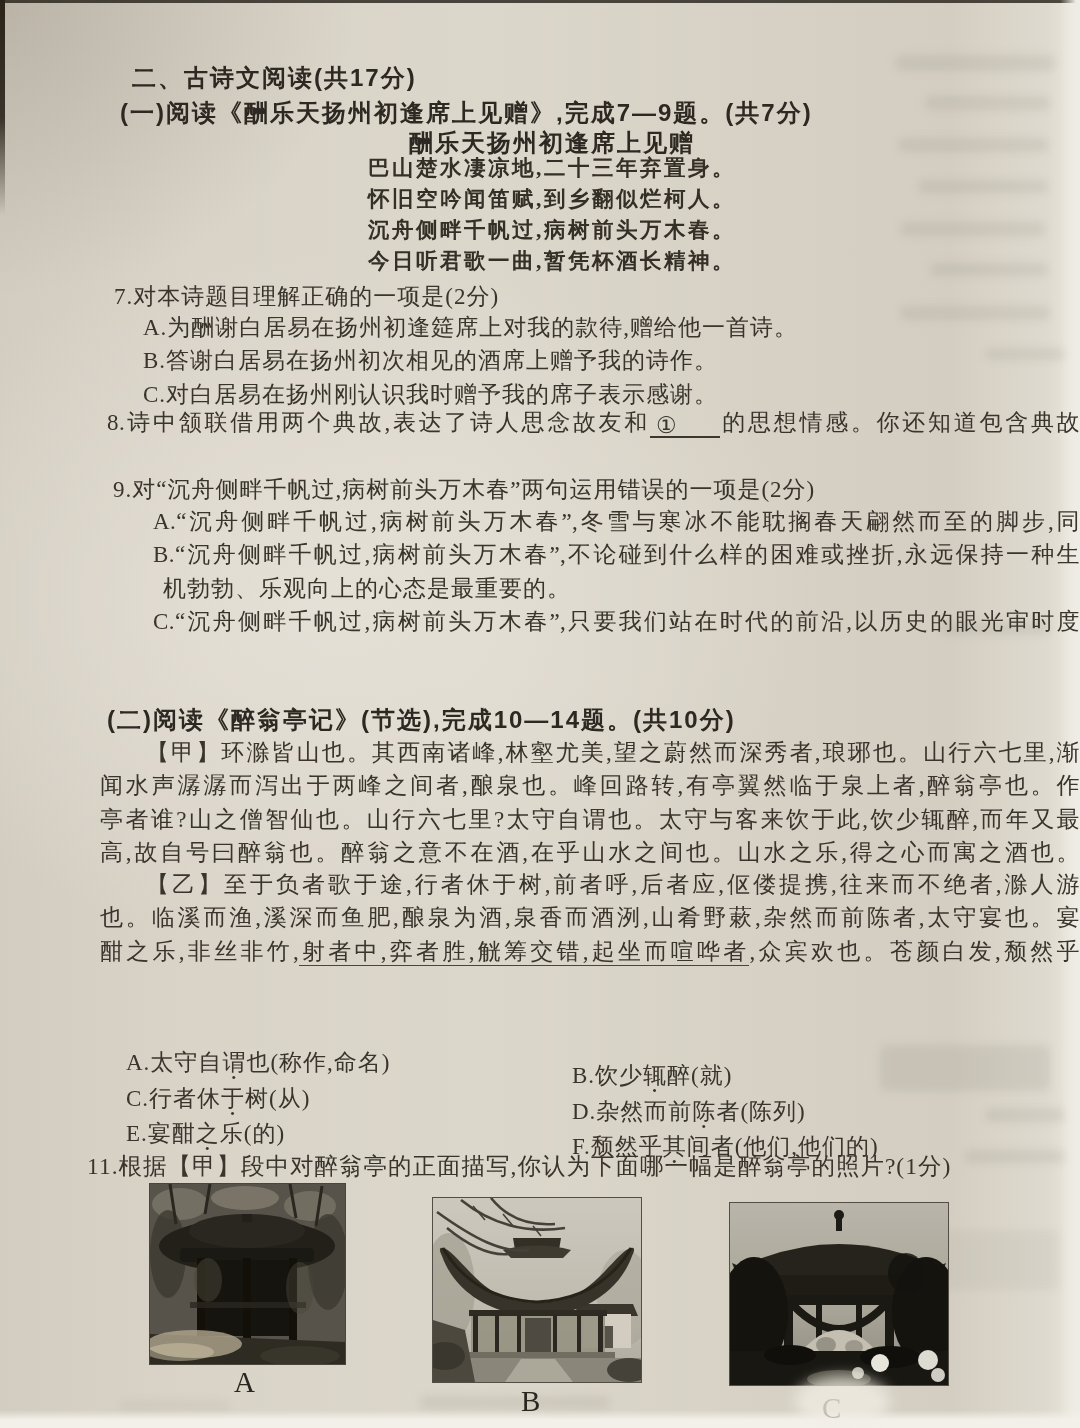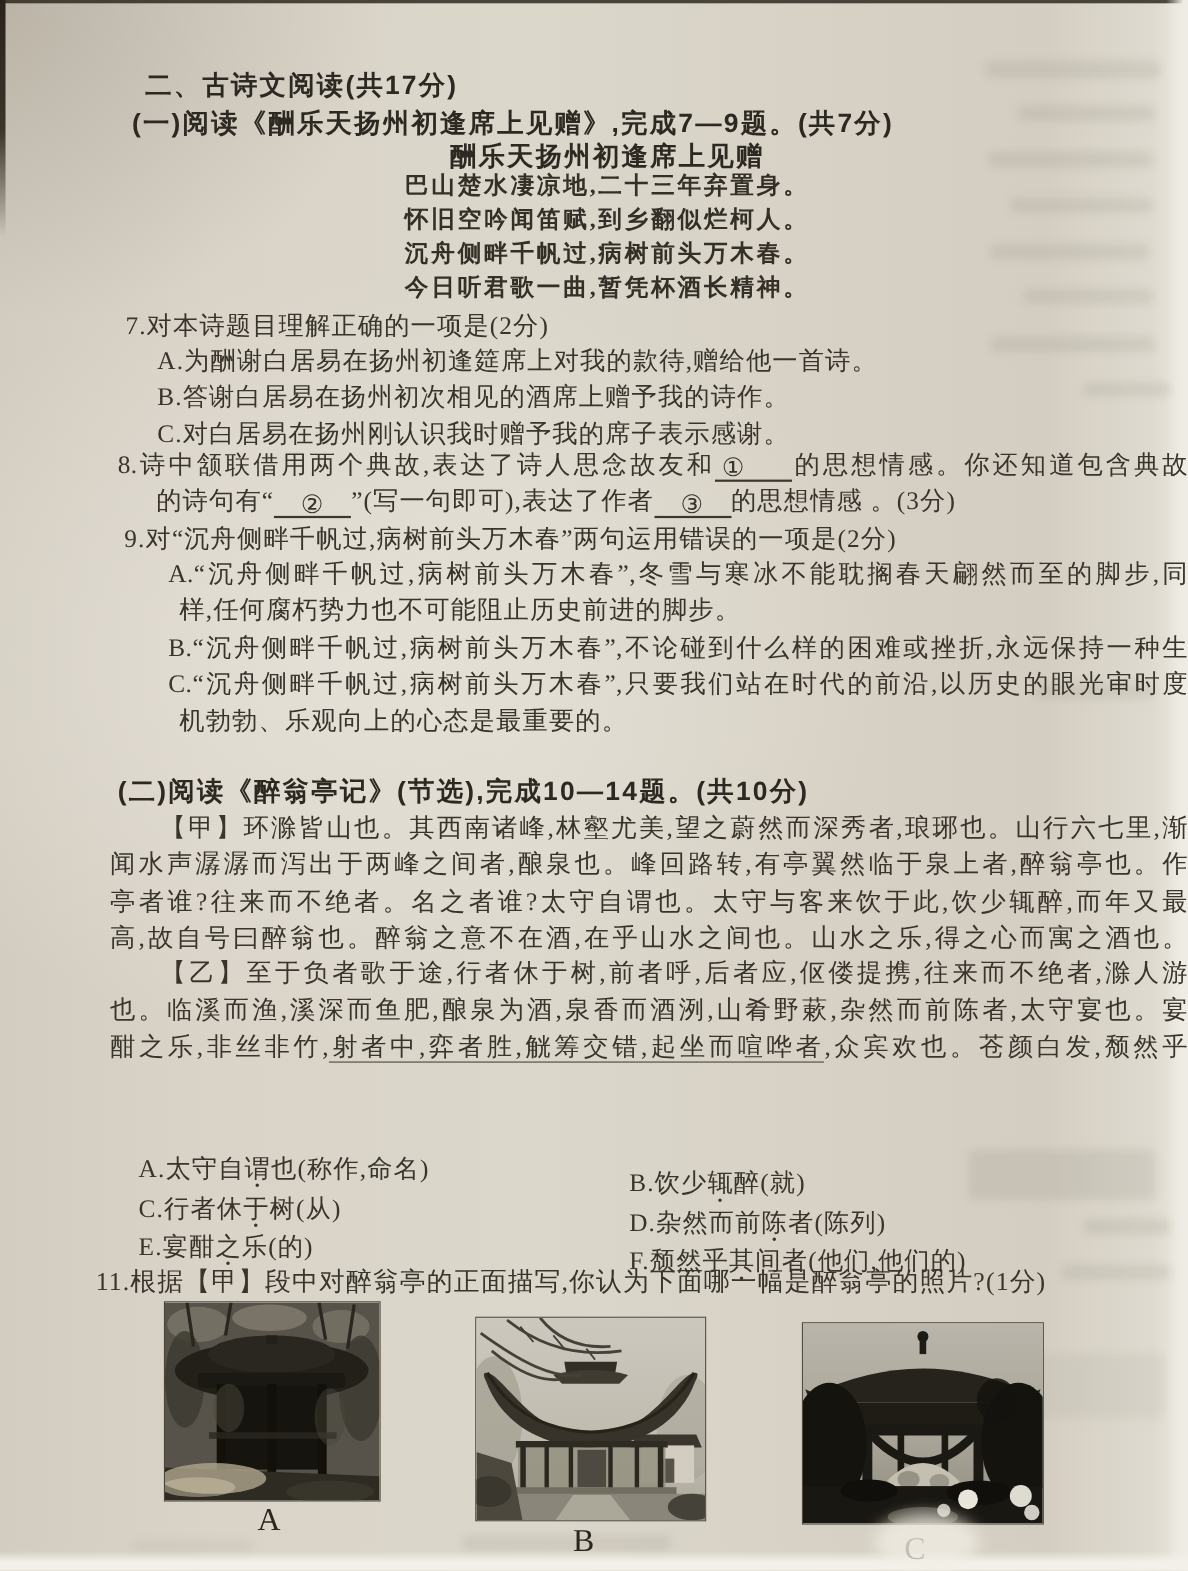--- a/index.html
+++ b/index.html
@@ -80,38 +80,36 @@
 
   <div class="t" style="left:114px;top:280px">7.对本诗题目理解正确的一项是(2分)</div>
   <div class="blk" style="left:143px;top:311px;width:920px">
     <div class="ln">A.为酬谢白居易在扬州初逢筵席上对我的款待,赠给他一首诗。</div>
     <div class="ln">B.答谢白居易在扬州初次相见的酒席上赠予我的诗作。</div>
     <div class="ln">C.对白居易在扬州刚认识我时赠予我的席子表示感谢。</div>
   </div>
 
   <div class="blk" style="left:107px;top:406px;width:973px">
     <div class="ln jl" style="width:973px"><span>8.诗中颔联借用两个典故,表达了诗人思念故友和</span><span class="blank num">①</span><span>的思想情感。你还知道包含典故</span></div>
-    <div class="ln" style="padding-left:35px"><span>的诗句有“</span><span class="blank num">②</span><span>”(写一句即可),表达了作者</span><span class="blank num">③</span><span>的思想情感 。(3分)</span></div>
   </div>
 
   <div class="t" style="left:113px;top:473px">9.对“沉舟侧畔千帆过,病树前头万木春”两句运用错误的一项是(2分)</div>
   <div class="blk" style="left:153px;top:505px;width:927px">
     <div class="ln jl" style="width:927px">A.“沉舟侧畔千帆过,病树前头万木春”,冬雪与寒冰不能耽搁春天翩然而至的脚步,同</div>
-    <div class="ln" style="padding-left:10px">样,任何腐朽势力也不可能阻止历史前进的脚步。</div>
     <div class="ln jl" style="width:927px">B.“沉舟侧畔千帆过,病树前头万木春”,不论碰到什么样的困难或挫折,永远保持一种生</div>
+    <div class="ln" style="padding-left:10px">机勃勃、乐观向上的心态是最重要的。</div>
     <div class="ln jl" style="width:927px">C.“沉舟侧畔千帆过,病树前头万木春”,只要我们站在时代的前沿,以历史的眼光审时度</div>
-    <div class="ln" style="padding-left:10px">机勃勃、乐观向上的心态是最重要的。</div>
   </div>
 
   <div class="t hei" style="left:107px;top:703px;font-size:24px">(二)阅读《醉翁亭记》(节选),完成10—14题。(共10分)</div>
 
   <div class="blk" style="left:100px;top:736px;width:980px">
     <div class="ln jl" style="width:934px;padding-left:46px">【甲】环滁皆山也。其西南诸峰,林壑尤美,望之蔚然而深秀者,琅琊也。山行六七里,渐</div>
     <div class="ln jl" style="width:980px">闻水声潺潺而泻出于两峰之间者,酿泉也。峰回路转,有亭翼然临于泉上者,醉翁亭也。作</div>
-    <div class="ln jl" style="width:980px">亭者谁?往来而不绝者。名之者谁?太守自谓也。太守与客来饮于此,饮少辄醉,而年又最</div>
+    <div class="ln jl" style="width:980px">亭者谁?山之僧智仙也。山行六七里?太守自谓也。太守与客来饮于此,饮少辄醉,而年又最</div>
     <div class="ln jl" style="width:980px">高,故自号曰醉翁也。醉翁之意不在酒,在乎山水之间也。山水之乐,得之心而寓之酒也。</div>
   </div>
 
   <div class="blk" style="left:100px;top:868px;width:980px">
     <div class="ln jl" style="width:934px;padding-left:46px">【乙】至于负者歌于途,行者休于树,前者呼,后者应,伛偻提携,往来而不绝者,滁人游</div>
     <div class="ln jl" style="width:980px">也。临溪而渔,溪深而鱼肥,酿泉为酒,泉香而酒洌,山肴野蔌,杂然而前陈者,太守宴也。宴</div>
     <div class="ln jl" style="width:980px"><span>酣之乐,非丝非竹,</span><span class="u">射者中,弈者胜,觥筹交错,起坐而喧哗者</span><span>,众宾欢也。苍颜白发,颓然乎</span></div>
   </div>
 
 

